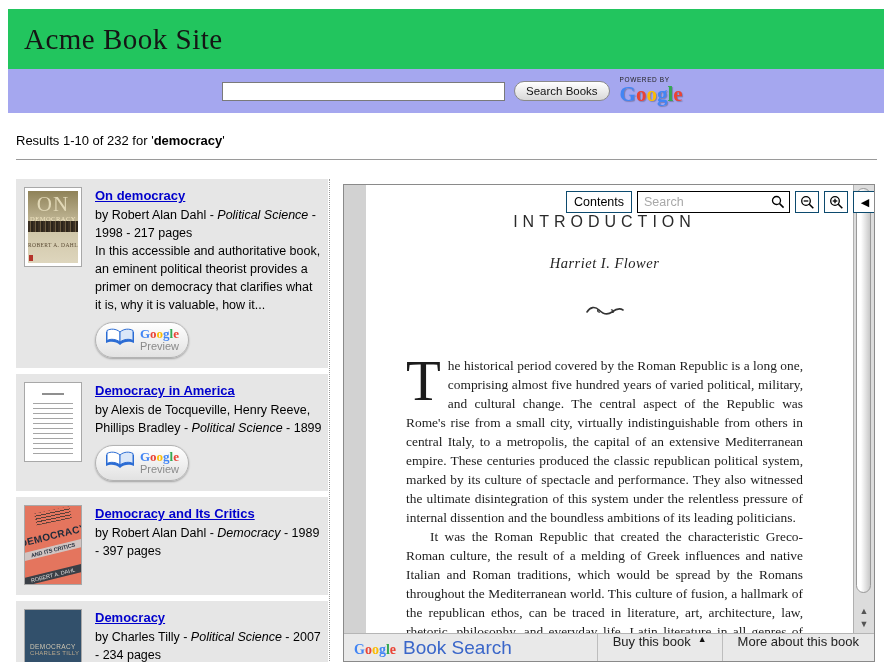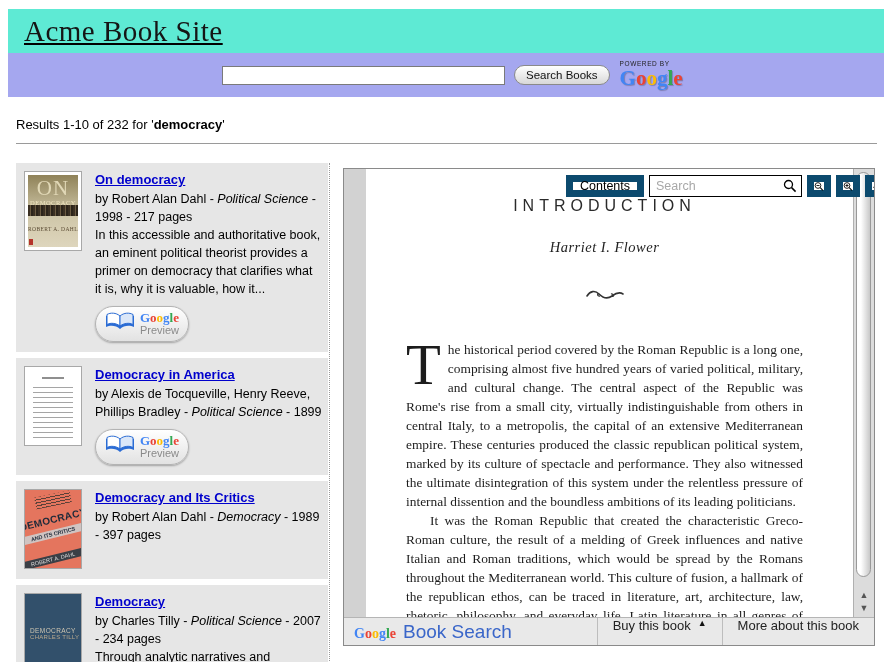--- a/index.html
+++ b/index.html
@@ -1,21 +1,21 @@
 <!DOCTYPE html>
 <html><head>
 <meta charset="utf-8">
 <style>
   * { margin:0; padding:0; box-sizing:border-box; }
   html,body { width:893px; height:662px; overflow:hidden; background:#fff;
     font-family:"Liberation Sans", sans-serif; }
 
   
   .topbar-wrap { padding:9px 9px 0 8px; }
-  .title-bar { background:#5eead4; height:44px; display:flex; align-items:center; padding-left:16px;text-decoration:underline; }
+  .title-bar { background:#22c55e; height:60px; display:flex; align-items:center; padding-left:16px; }
   .site-title { font-family:"Liberation Serif", serif; font-size:29px; color:#151515; letter-spacing:.5px; }
   .search-bar { background:#a5a7ef; height:44px; display:flex; align-items:center; }
   .hs-input { margin-left:214px; width:283px; height:19px; border:1px solid #7a7a7a; font-size:12px; padding:0 4px; }
   .search-books-btn { margin-left:9px; height:20px; padding:0 11px; border:1px solid #8a8a8a; border-radius:10px;
     background:linear-gradient(#ffffff,#d8d8d8); font-size:11.5px; color:#111; cursor:pointer;
     font-family:"Liberation Sans", sans-serif; }
   .powered { margin-left:10px; display:flex; flex-direction:column; line-height:1; }
   .powered-label { font-size:6.5px; letter-spacing:.6px; color:#222; margin-bottom:1px; }
   .google-logo { font-family:"Liberation Serif", serif; font-weight:bold; }
   .google-lg { font-size:21px; text-shadow:1px 1px 1px rgba(0,0,0,.25); }
@@ -75,21 +75,21 @@
   .bp-heading { font-family:Liberation Sans, sans-serif; font-size:16px; letter-spacing:5px; color:#2a2a2a;
     text-align:center; margin-bottom:24px; }
   .bp-author { font-family:"Liberation Serif", serif; font-style:italic; font-size:14.5px; color:#222;
     text-align:center; letter-spacing:.5px; margin-bottom:32px; }
   .bp-flourish { text-align:center; margin-bottom:34px; }
   .bp-body { font-family:"Liberation Serif", serif; font-size:13.4px; line-height:19px; color:#1c1c1c; text-align:justify; }
   .dropcap { float:left; font-size:57px; line-height:44px; padding:3px 7px 0 0; color:#1c1c1c; font-family:"Liberation Serif", serif; }
   .bp-p2 { text-indent:24px; margin-top:0; }
 
   .vtoolbar { position:absolute; top:6px; left:222px; display:flex; gap:5px; align-items:center; z-index:5; }
-  .tb-btn { height:22px; border:7px solid #0c4a6e; background:#fff; display:flex; align-items:center; justify-content:center;
+  .tb-btn { height:22px; border:1px solid #0c4a6e; background:#fff; display:flex; align-items:center; justify-content:center;
     font-size:12.5px; color:#000; cursor:pointer; font-family:"Liberation Sans", sans-serif; }
   .tb-contents { padding:0 7px; }
   .tb-search-wrap { position:relative; }
   .tb-search { width:153px; height:22px; border:1px solid #000; font-size:12.5px; padding:0 24px 0 6px; color:#333; }
   .tb-search::placeholder { color:#a8a8a8; }
   .tb-search-mag { position:absolute; right:5px; top:4px; pointer-events:none; }
   .tb-sq { width:24px; }
   .tb-arrow { font-size:11px; }
 
   .vscrollbar { position:absolute; top:0; right:0; bottom:0; width:21px; background:#dcdcdc; border-left:1px solid #b0b0b0; }

